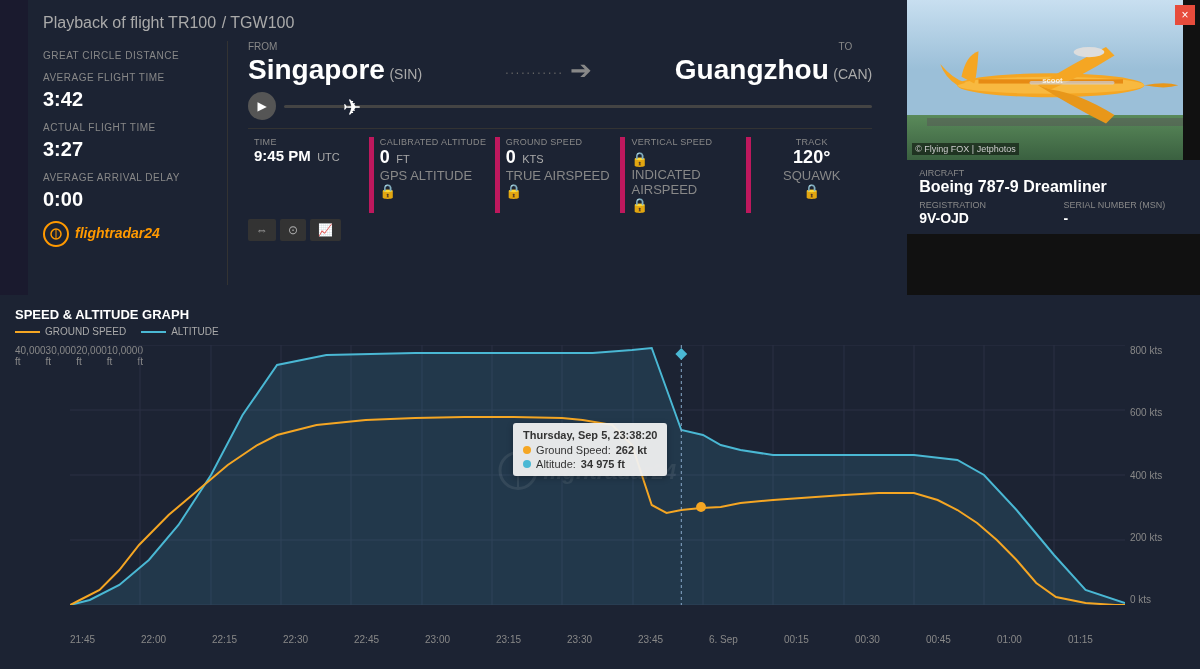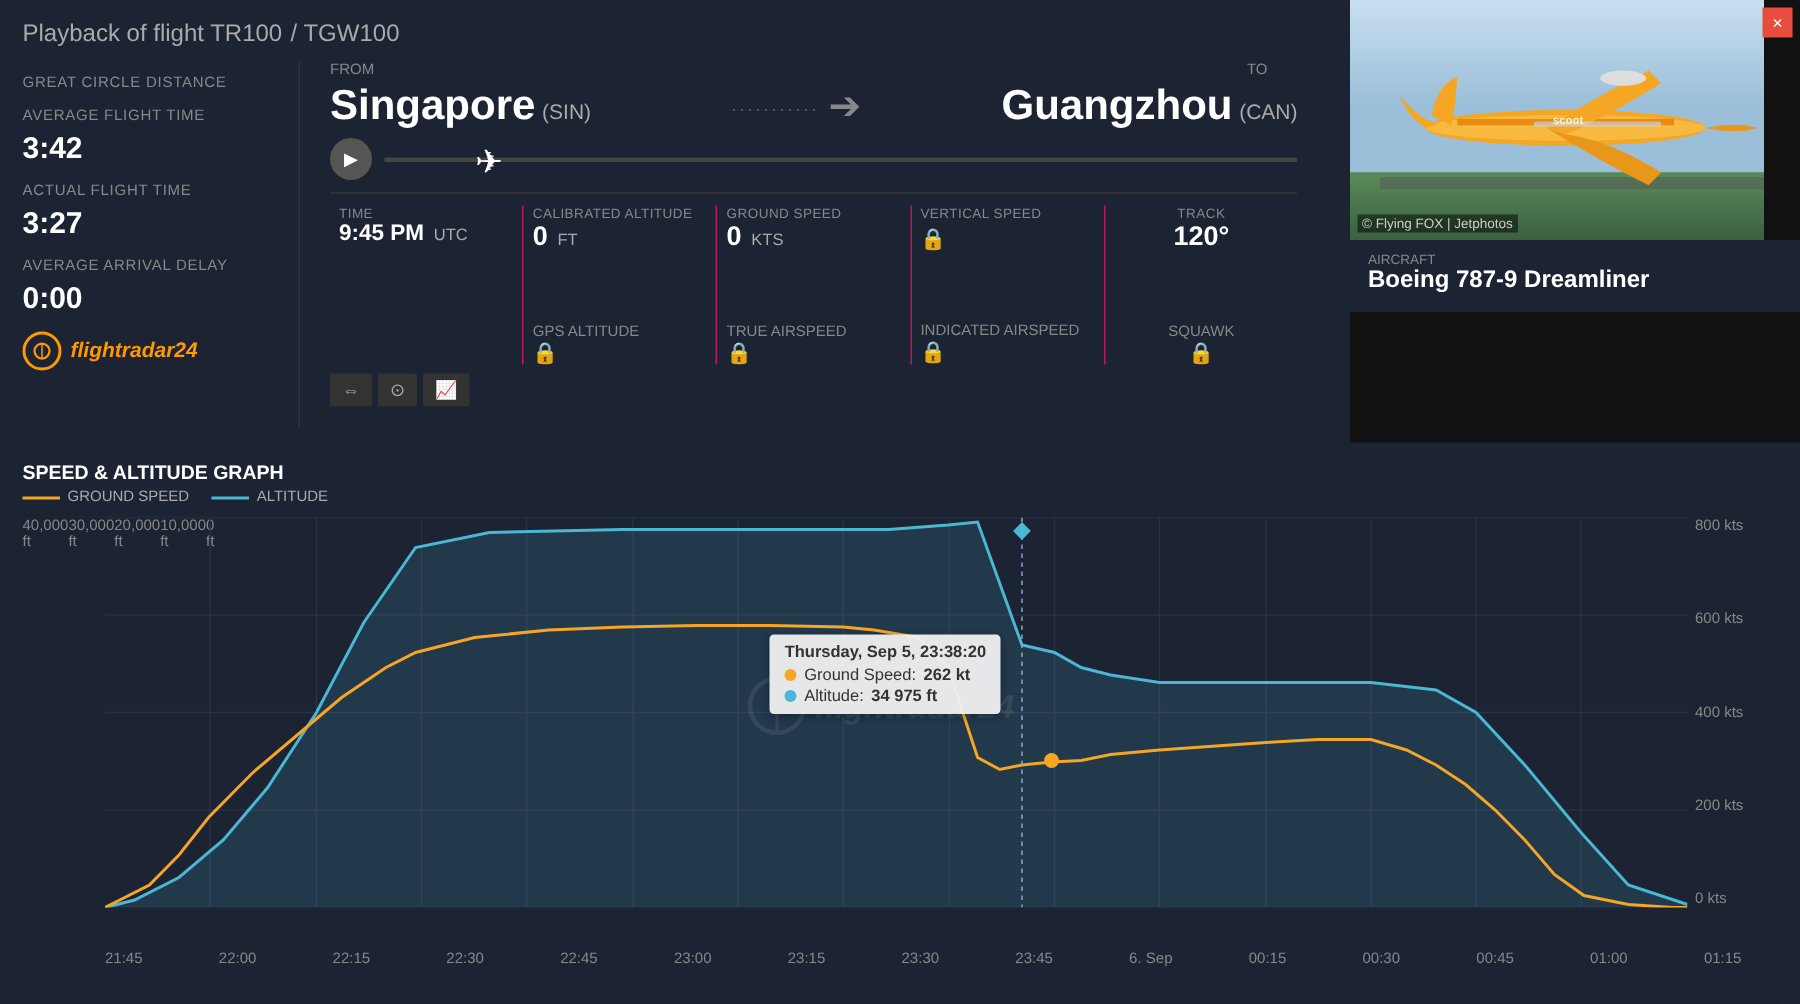--- a/index.html
+++ b/index.html
@@ -8,20 +8,21 @@
       height: 669px;
       background: #1a1a2e;
       font-family: Arial, sans-serif;
       color: #fff;
       overflow: hidden;
     }
 
     .top-section {
       display: flex;
       height: 295px;
+      padding-left: 28px;
     }
 
     .flight-info-panel {
       width: 900px;
       background: #1c2333;
       padding: 10px 15px;
       display: flex;
       flex-direction: column;
     }
 
@@ -172,21 +173,21 @@
 
     .telemetry-row {
       display: flex;
       gap: 0;
       border-top: 1px solid #333;
       padding-top: 8px;
     }
     .telem-item {
       flex: 1;
       padding: 0 6px;
-      border-right: 1px solid #be185d;
+      border-right: 5px solid #be185d;
     }
     .telem-item:last-child {
       border-right: none;
       text-align: center;
     }
     .telem-label {
       font-size: 9px;
       color: #888;
       text-transform: uppercase;
       letter-spacing: 0.3px;
@@ -195,24 +196,23 @@
       font-size: 18px;
       color: #fff;
       font-weight: bold;
     }
     .telem-unit {
       font-size: 11px;
       color: #aaa;
       margin-left: 2px;
     }
     .telem-sub {
-      font-size: 10px;
+      font-size: 13px;
       color: #888;
       text-transform: uppercase;
-      margin-top: 48px;
     }
     .lock-icon {
       color: #f90;
       font-size: 14px;
     }
 
     .controls-row {
       display: flex;
       gap: 4px;
       margin-top: 6px;
@@ -356,21 +356,21 @@
     }
     .axis-label {
       font-size: 10px;
       color: #888;
     }
 
     .x-axis {
       display: flex;
       justify-content: space-between;
       margin-left: 55px;
-      margin-right: 24px;
+      margin-right: 92px;
       margin-top: 4px;
     }
     .x-label {
       font-size: 10px;
       color: #888;
     }
 
     .watermark {
       position: absolute;
       top: 50%;
@@ -576,20 +576,30 @@
           <text x="165" y="62" font-size="9" fill="#fff" font-weight="bold" opacity="0.8">scoot</text>
         </g>
       </svg>
       <div class="photo-credit">© Flying FOX | Jetphotos</div>
     </div>
     <button class="close-btn">×</button>
     <div class="aircraft-details">
       <div class="ac-detail" style="margin-bottom:4px;">
         <div class="ac-label">AIRCRAFT</div>
         <div class="ac-value ac-value-large">Boeing 787-9 Dreamliner</div>
+      </div>
+      <div class="ac-row">
+        <div class="ac-detail">
+          <div class="ac-label">REGISTRATION</div>
+          <div class="ac-value">9V-OJD</div>
+        </div>
+        <div class="ac-detail">
+          <div class="ac-label">SERIAL NUMBER (MSN)</div>
+          <div class="ac-value">-</div>
+        </div>
       </div>
     </div>
   </div>
 </div>
 
 <div class="chart-section">
   <div class="chart-title">SPEED &amp; ALTITUDE GRAPH</div>
   <div class="chart-legend">
     <div class="legend-item">
       <div class="legend-line" style="background:#f5a623;"></div>

